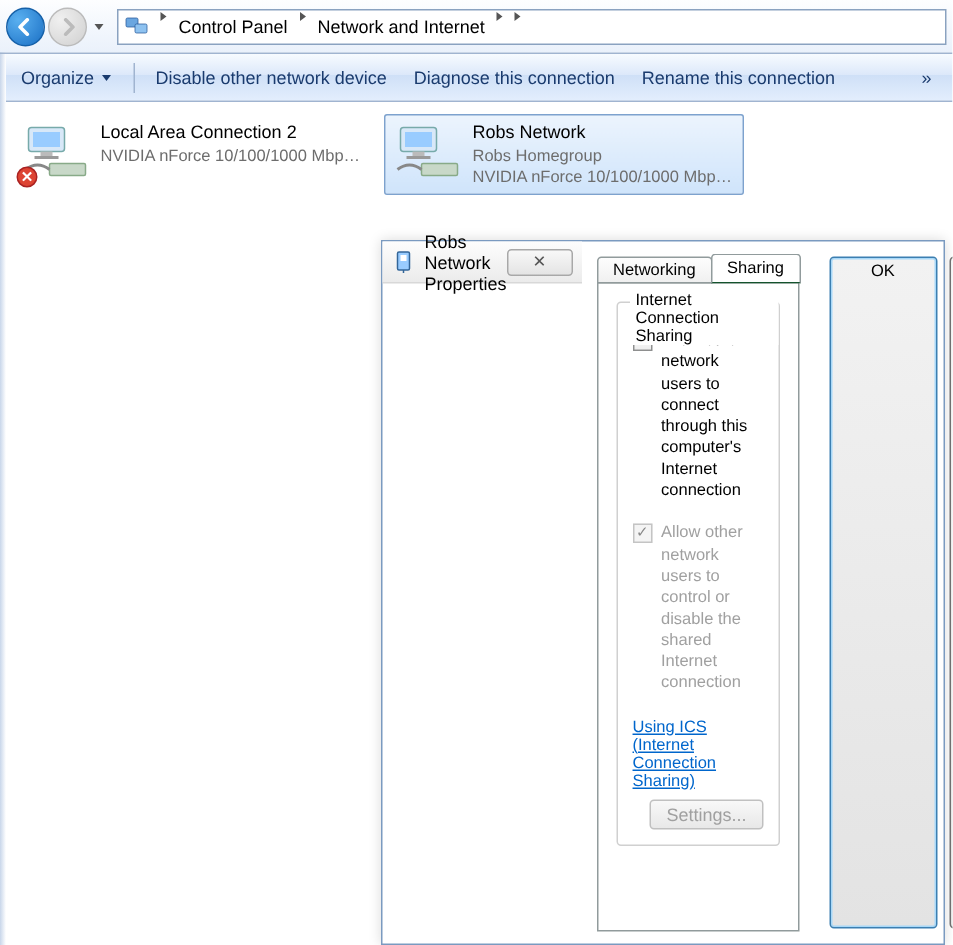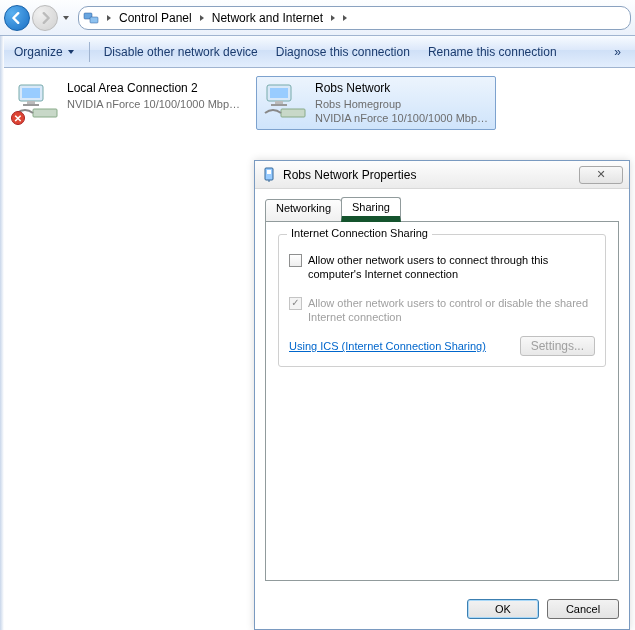--- a/index.html
+++ b/index.html
@@ -5,21 +5,21 @@
   * { box-sizing: border-box; font-family: "Segoe UI", Tahoma, sans-serif; }
   body { margin: 0; padding: 0; width: 635px; height: 630px; background: #fff; font-size: 12px; color: #000; position: relative; overflow: hidden; }
 
   
   .nav-bar { display: flex; align-items: center; height: 36px; background: linear-gradient(to bottom, #fdfeff, #eaf1fb); border-bottom: 1px solid #a0b4d0; padding: 0 4px; gap: 2px; position: relative; }
   .nav-btn { width: 26px; height: 26px; border-radius: 50%; display: flex; align-items: center; justify-content: center; }
   .nav-back { background: radial-gradient(circle at 30% 30%, #5ab0f0, #1a6fc4); border: 1px solid #1560a8; color: #fff; cursor:pointer; }
   .nav-fwd { background: radial-gradient(circle at 30% 30%, #f0f0f0, #d0d0d0); border: 1px solid #bbb; color: #999; }
   .nav-back svg, .nav-fwd svg { width: 12px; height: 12px; }
   .nav-drop { width: 12px; display:flex; align-items:center; justify-content:center; color:#555; }
-  .addr-bar { flex: 1; height: 24px; border: 1px solid #8aa2c0; background: #fff; display: flex; align-items: center; margin-left: 4px; border-radius: 10px; overflow: hidden; }
+  .addr-bar { flex: 1; height: 24px; border: 1px solid #8aa2c0; background: #fff; display: flex; align-items: flex-start; margin-left: 4px; border-radius: 0; overflow: hidden; }
   .addr-icon { width: 20px; height: 20px; display: flex; align-items: center; justify-content: center; margin: 0 2px; }
   .addr-icon svg { width:16px; height:16px;}
   .crumb { padding: 0 4px; height: 100%; display: flex; align-items: center; cursor:pointer; }
   .crumb-sep { width: 12px; display: flex; align-items: center; justify-content: center; color: #555; }
 
   
   .toolbar { height: 32px; background: linear-gradient(to bottom, #f7fbff, #dce8fa 45%, #cfe0f7 46%, #e3eefd); border-bottom: 1px solid #a0b4d0; display: flex; align-items: center; padding: 0 6px; gap: 2px; }
   .tool-btn { padding: 4px 8px; display: flex; align-items: center; gap: 4px; color: #1a3b6e; border-radius: 3px; cursor:pointer; }
   .tool-sep { width: 1px; height: 20px; background: #a0b4d0; margin: 0 4px; }
   .tool-drop svg { width: 8px; height: 8px; }
@@ -30,30 +30,30 @@
   .conn-item { width: 240px; padding: 4px; display: flex; gap: 6px; border: 1px solid transparent; border-radius: 2px; }
   .conn-item.selected { background: linear-gradient(to bottom, #ecf4fd, #cfe4fb); border: 1px solid #7da2ce; }
   .conn-icon { width: 48px; height: 42px; position: relative; flex-shrink:0;}
   .conn-icon svg { width: 100%; height: 100%; }
   .conn-x { position: absolute; bottom: -2px; left: -2px; width: 14px; height: 14px; background: #d43; border-radius: 50%; display: flex; align-items: center; justify-content: center; color: #fff; font-size: 10px; font-weight: bold; border:1px solid #a22;}
   .conn-text { display: flex; flex-direction: column; line-height: 1.3; overflow:hidden;}
   .conn-name { color: #000; white-space:nowrap; overflow:hidden; text-overflow:ellipsis;}
   .conn-status, .conn-dev { color: #6d6d6d; font-size: 11px; white-space:nowrap; overflow:hidden; text-overflow:ellipsis;}
 
   
-  .dialog { position: absolute; left: 254px; top: 160px; width: 376px; height: 470px; background: #fff; border: 1px solid #7a9ac0; display: flex; flex-direction: column; box-shadow: 0 0 8px rgba(0,0,0,0.15); }
+  .dialog { position: absolute; left: 254px; top: 160px; width: 376px; height: 470px; background: #fff; border: 1px solid #7a9ac0; display: flex; flex-direction: row; box-shadow: 0 0 8px rgba(0,0,0,0.15); }
   .dlg-title { height: 28px; background: linear-gradient(to bottom, #fdfdfd, #ebebeb); display: flex; align-items: center; padding: 0 6px; border-bottom: 1px solid #d8d8d8; }
   .dlg-title-icon { width: 16px; height: 16px; margin-right: 6px; }
   .dlg-title-text { flex: 1; font-size: 12px; }
   .dlg-close { width: 44px; height: 18px; border: 1px solid #a8a8a8; border-radius: 3px; background: linear-gradient(to bottom,#f8f8f8,#e4e4e4); display: flex; align-items: center; justify-content: center; font-size: 11px; color:#555; cursor:pointer;}
   .dlg-body { flex: 1; padding: 8px 10px; display: flex; flex-direction: column; }
   .tabs { display: flex; position: relative; z-index: 2; }
   .tab { padding: 3px 10px; border: 1px solid #919b9c; background: linear-gradient(to bottom,#fdfdfd,#f0f0f0); margin-right: -1px; font-size: 11px; cursor:pointer; border-top-left-radius:3px; border-top-right-radius:3px;}
   .tab.inactive { border-bottom: 1px solid #919b9c; margin-top:2px; padding-top:2px; padding-bottom:2px;}
-  .tab.active { background: #fff; border-bottom: 6px solid #14532d; }
+  .tab.active { background: #fff; border-bottom: 1px solid #14532d; }
   .tab-page { border: 1px solid #919b9c; margin-top: -1px; flex: 1; padding: 12px; background: #fff; }
   .group { border: 1px solid #d0d0d0; border-radius: 3px; padding: 12px 10px 10px; position: relative; }
   .group-title { position: absolute; top: -8px; left: 8px; background: #fff; padding: 0 4px; font-size: 11px; }
   .chk-row { display: flex; align-items: flex-start; gap: 6px; margin: 6px 0; }
   .chk { width: 13px; height: 13px; border: 1px solid #8e8f8f; background: linear-gradient(to bottom,#fff,#eee); flex-shrink: 0; margin-top: 1px; display:flex; align-items:center; justify-content:center;}
   .chk.disabled { border-color: #c4c4c4; background: #f4f4f4; }
   .chk-label { font-size: 11px; line-height: 1.3; }
   .chk-label.disabled { color: #a0a0a0; }
   .link { color: #0066cc; text-decoration: underline; font-size: 11px; margin-top: 10px; display: inline-block; cursor:pointer;}
   .settings-btn { float: right; padding: 2px 10px; font-size: 12px; border: 1px solid #c0c0c0; background: linear-gradient(to bottom,#f8f8f8,#e8e8e8); border-radius: 3px; color: #a0a0a0; margin-top: 6px; }

